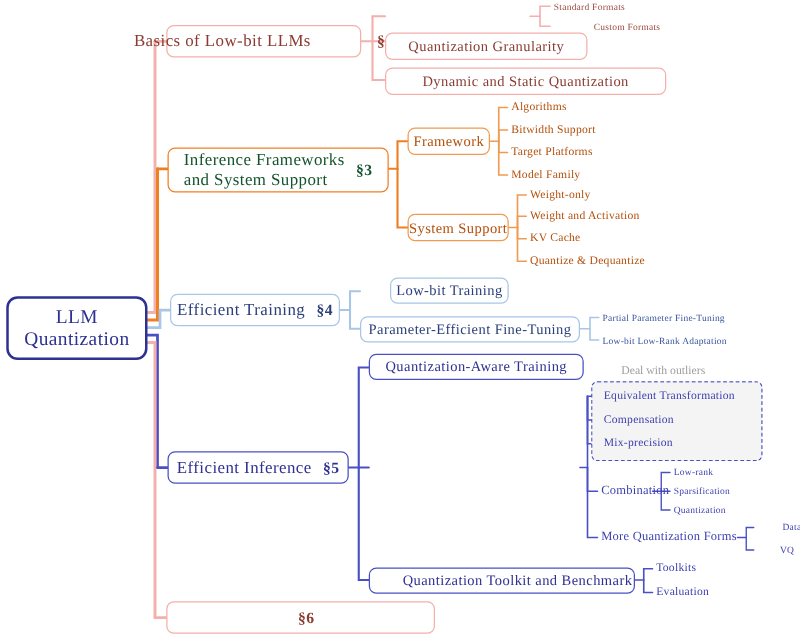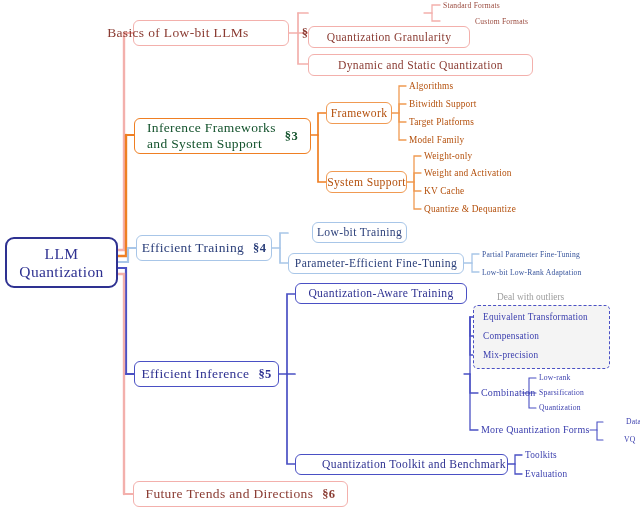--- a/index.html
+++ b/index.html
@@ -220,17 +220,16 @@
   <div class="leaf tiny t-dblue" style="left:606px;top:417px;padding-left:20px;">Datatypes</div>
   <div class="leaf tiny t-dblue" style="left:606px;top:435px;margin-left:18px;">VQ</div>
 
   <div class="node boxed l2 c-dblue" style="left:295px;top:454px;width:213px;height:21px;padding-left:32px;">
     <span>Quantization Toolkit and Benchmark</span>
   </div>
   <div class="leaf t-dblue" style="left:525px;top:450px;">Toolkits</div>
   <div class="leaf t-dblue" style="left:525px;top:469px;">Evaluation</div>
 
   <div class="node boxed l1 c-pink" style="left:133px;top:481px;width:215px;height:26px;">
-    <span>Future Trends and Directions</span>
     <span class="sec">§6</span>
   </div>
 
 </div>
 
 </body></html>

